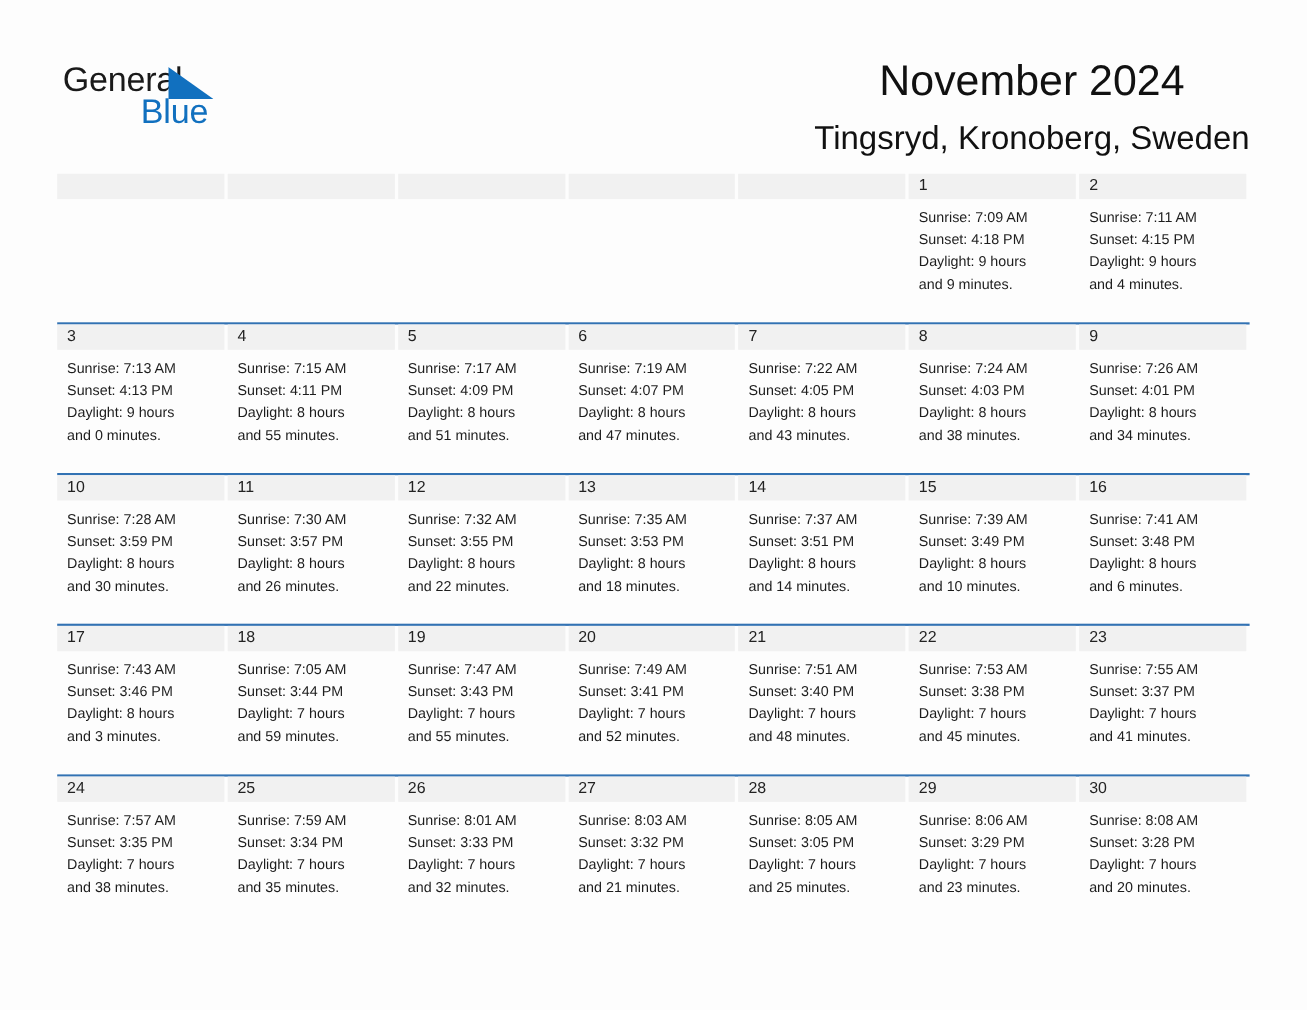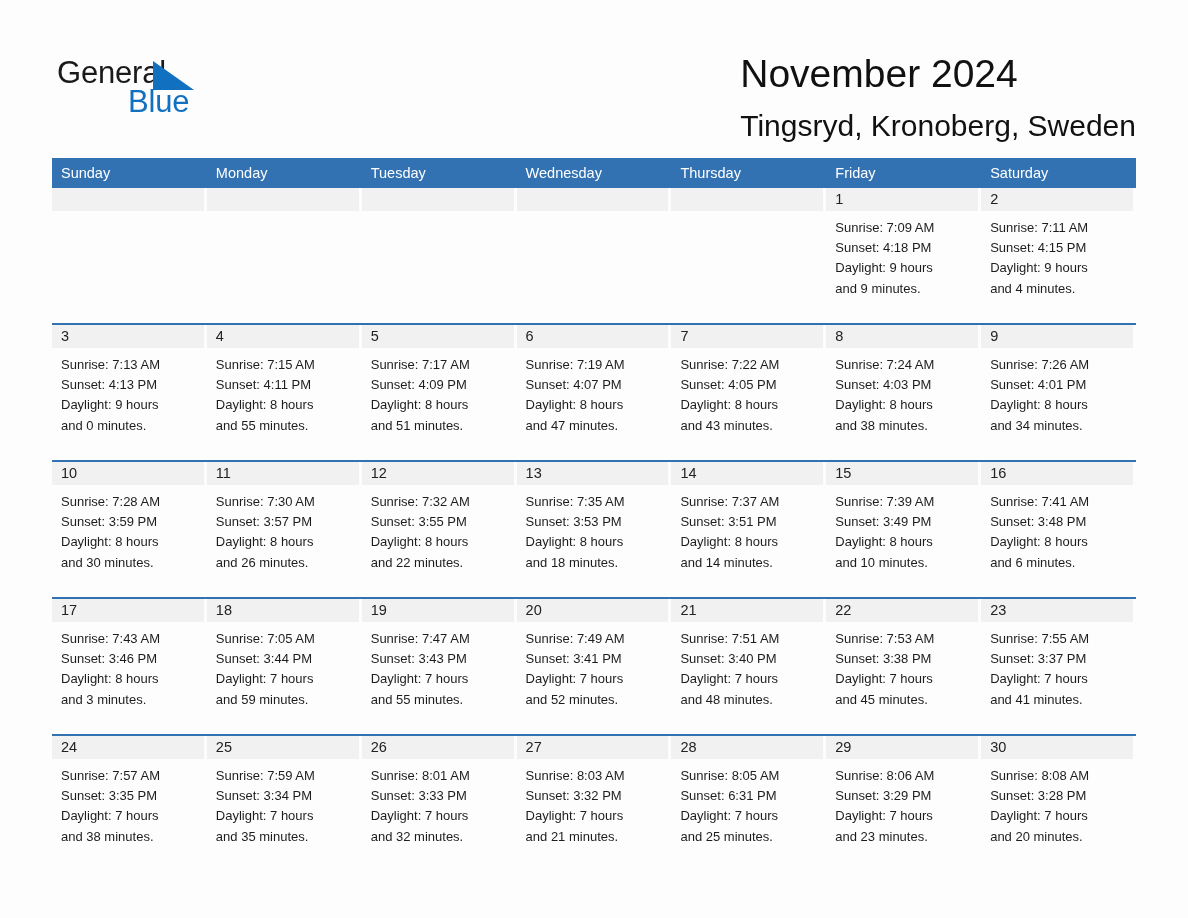--- a/index.html
+++ b/index.html
@@ -48,21 +48,21 @@
     left: 71px; top: 29px;
     font-size: 31px;
     letter-spacing: -0.2px;
     color: #1170bf;
     line-height: 34px;
     white-space: nowrap;
   }
   .title-block {
     position: absolute;
     right: 52px; top: 50px;
-    text-align: left;
+    text-align: center;
   }
   .cal-title {
     font-size: 39px;
     color: #111;
     line-height: 48px;
     white-space: nowrap;
   }
   .cal-subtitle {
     margin-top: 14px;
     font-size: 30px;
@@ -150,29 +150,20 @@
     </div>
 
     <div class="title-block">
       <div class="cal-title">November 2024</div>
       <div class="cal-subtitle">Tingsryd, Kronoberg, Sweden</div>
     </div>
   </div>
 
   <div class="calendar">
 
-    <div class="weekday-row">
-      <div class="weekday">Sunday</div>
-      <div class="weekday">Monday</div>
-      <div class="weekday">Tuesday</div>
-      <div class="weekday">Wednesday</div>
-      <div class="weekday">Thursday</div>
-      <div class="weekday">Friday</div>
-      <div class="weekday">Saturday</div>
-    </div>
 
     <div class="week first">
       <div class="week-inner">
         <div class="daycell empty">
           <div class="numband">
               <span class="daynum"></span>
             </div>
           <div class="details">
             <div></div>
             <div></div>
@@ -540,21 +531,21 @@
             <div>Daylight: 7 hours</div>
             <div>and 21 minutes.</div>
           </div>
         </div>
         <div class="daycell">
           <div class="numband">
               <span class="daynum">28</span>
             </div>
           <div class="details">
             <div>Sunrise: 8:05 AM</div>
-            <div>Sunset: 6:31 PM</div>
+            <div>Sunset: 3:05 PM</div>
             <div>Daylight: 7 hours</div>
             <div>and 25 minutes.</div>
           </div>
         </div>
         <div class="daycell">
           <div class="numband">
               <span class="daynum">29</span>
             </div>
           <div class="details">
             <div>Sunrise: 8:06 AM</div>

